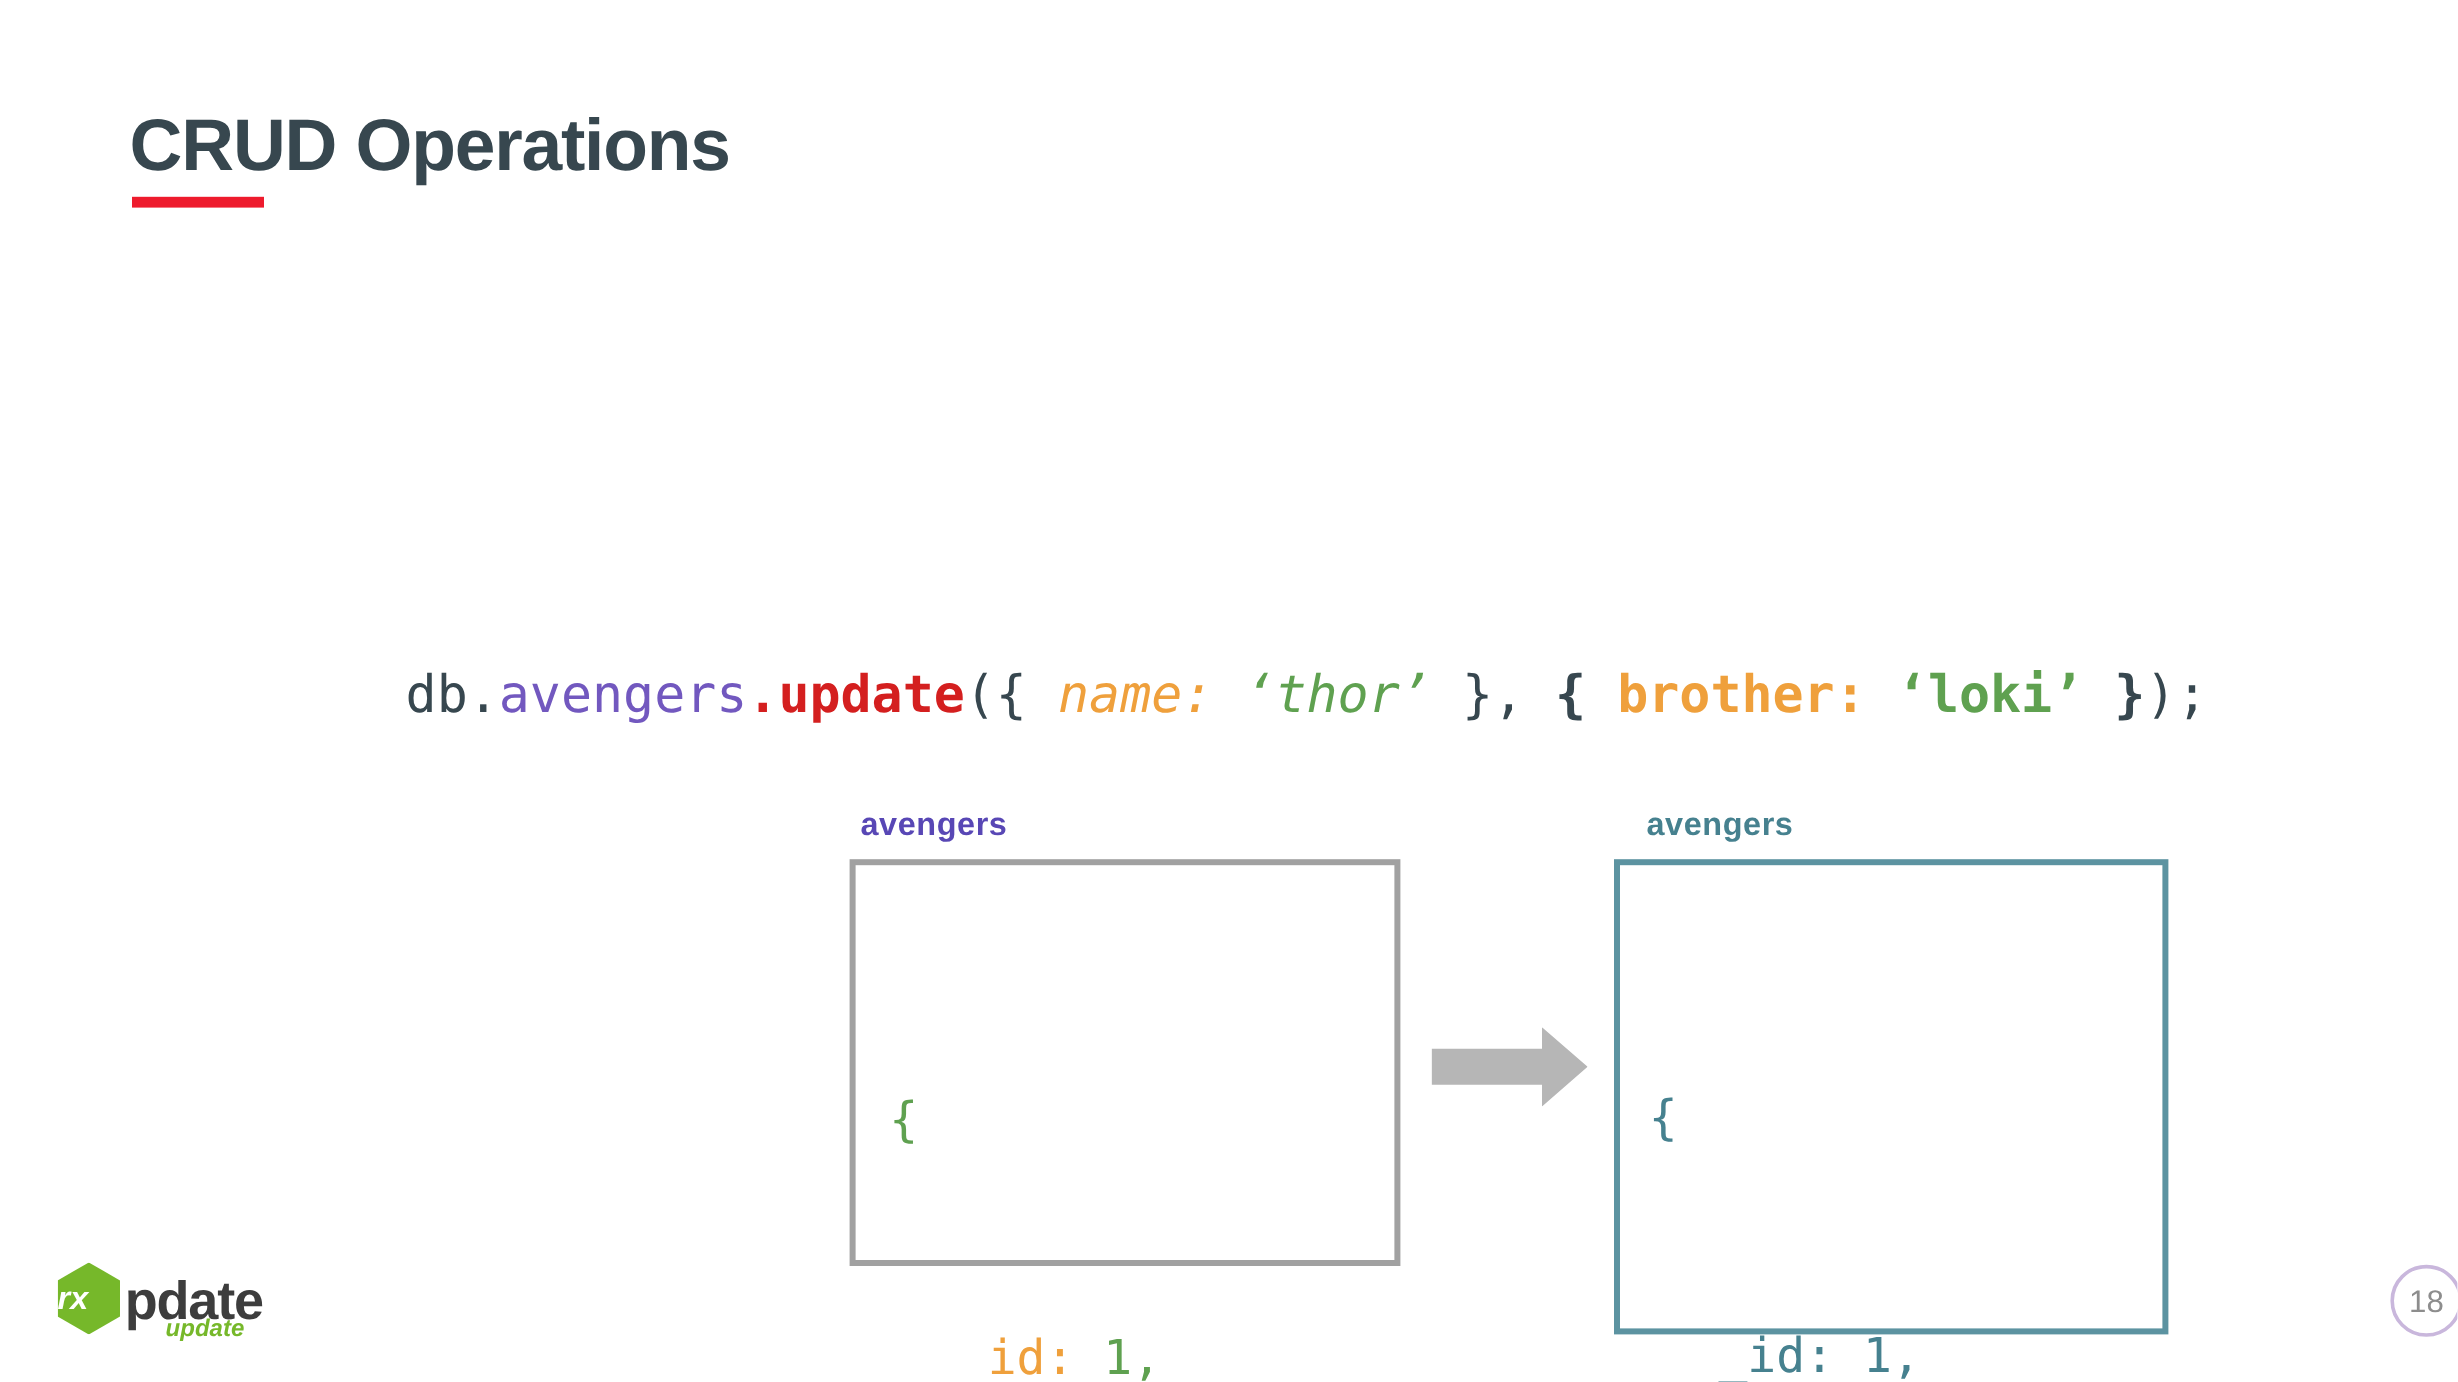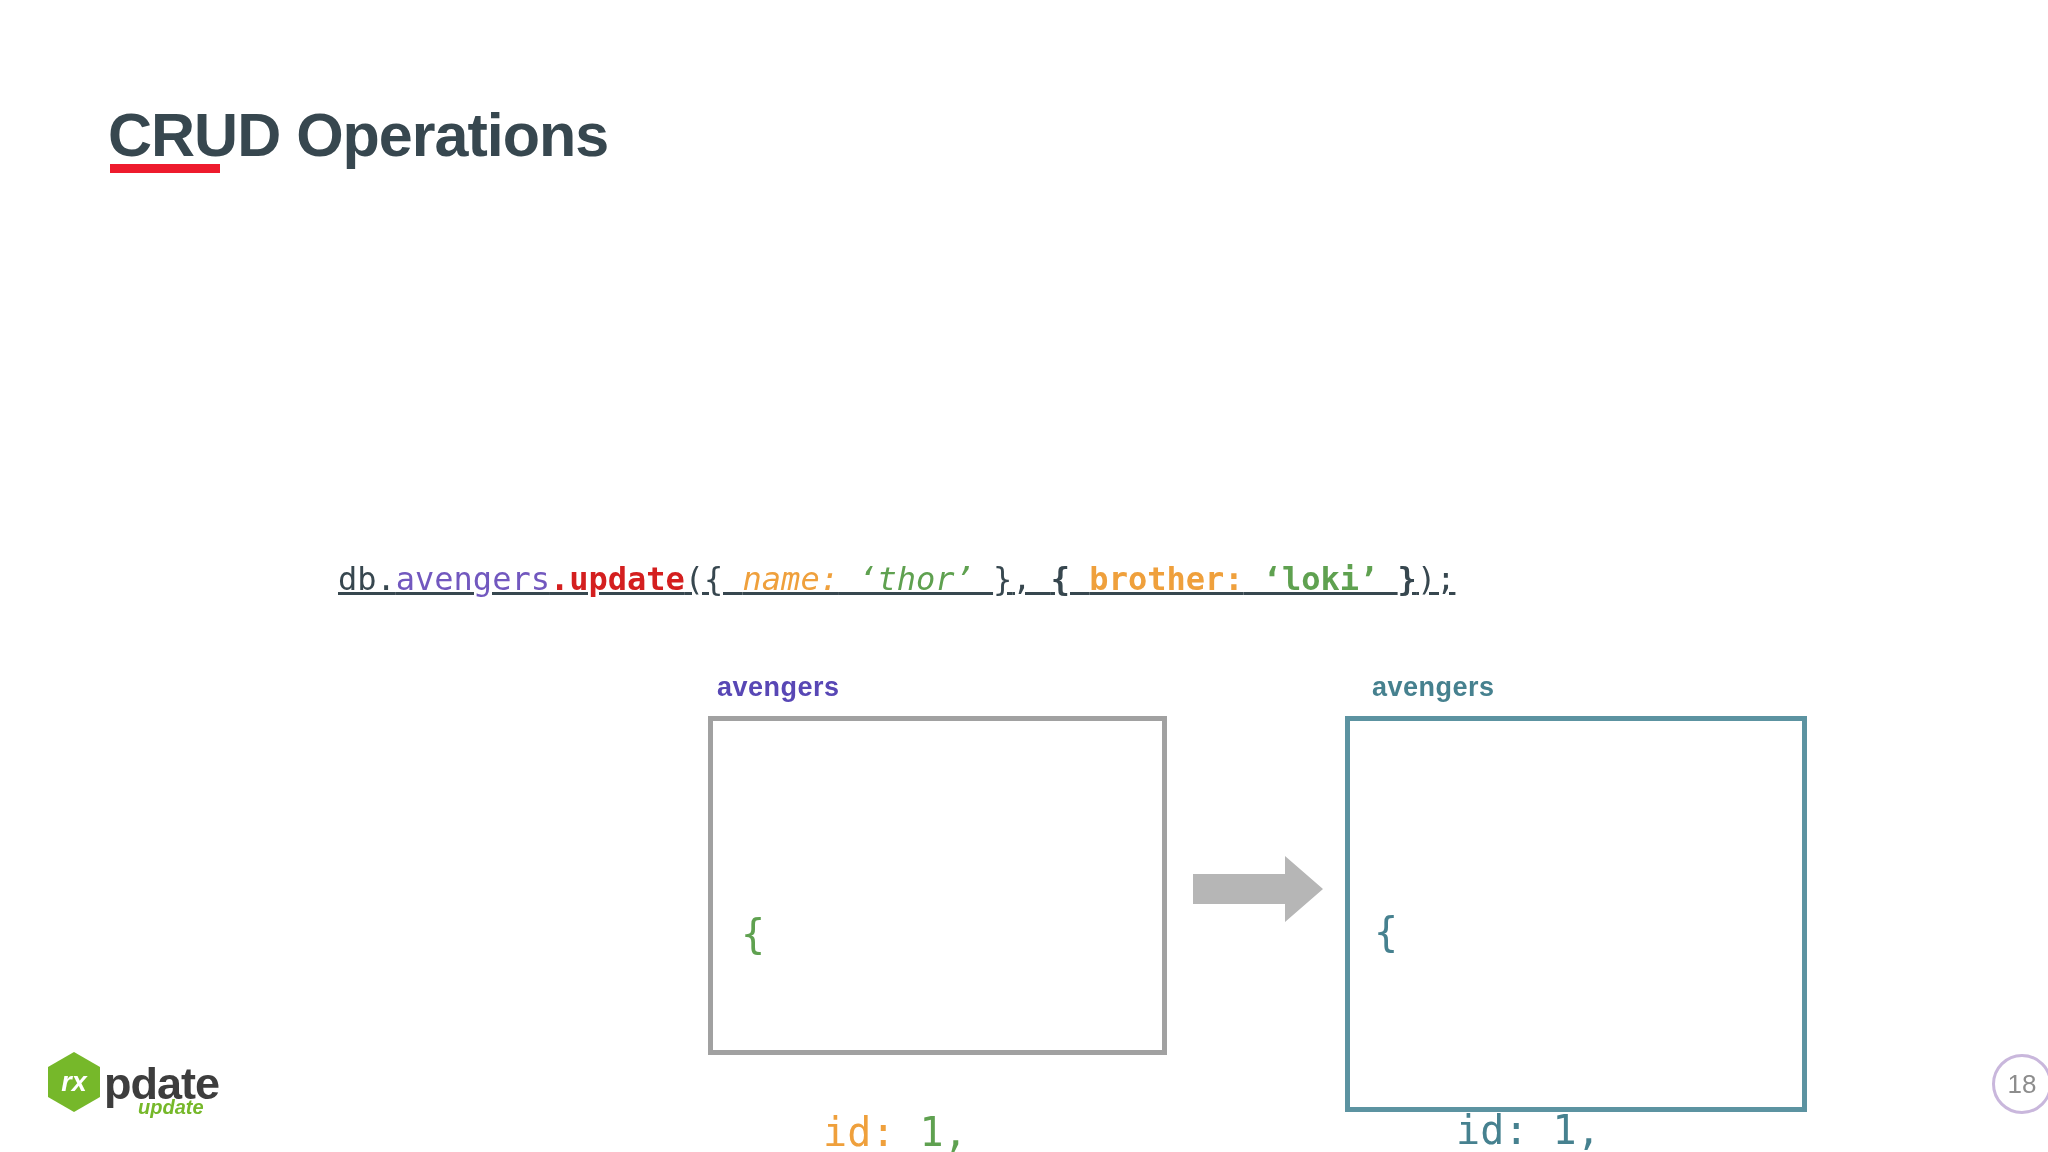--- a/index.html
+++ b/index.html
@@ -9,43 +9,42 @@
     font-family:"Liberation Sans", sans-serif;
   }
 
   
   .eyebrow {
     position:absolute; left:112px; top:66px;
     font-size:25px; letter-spacing:1px;
     color:var(--muted);
   }
   .title {
-    position:absolute; left:108px; top:100px; margin:0;
+    position:absolute; left:108px; top:86px; margin:0;
     font-size:61px; font-weight:bold; letter-spacing:-1px;
     color:var(--dark);
   }
   .red-bar {
     position:absolute; left:110px; top:164px;
     width:110px; height:9px; background:var(--red-accent);
   }
 
   
   .op-label {
     position:absolute; left:130px; top:360px;
     font-size:55px; font-style:italic; color:var(--dark);
   }
   .op-label b { font-weight:bold; }
 
   
   .code-line {
     position:absolute; left:338px; top:549px;
     font-family:"DejaVu Sans Mono", monospace;
-    font-size:32px; line-height:60px; white-space:pre;
+    font-size:43px; line-height:60px; white-space:pre;
     color:var(--dark);
-    text-decoration:underline;
   }
   .tk-dark   { color:var(--dark); }
   .tk-purple { color:var(--purple); }
   .tk-red    { color:var(--red); font-weight:bold; }
   .tk-orange { color:var(--orange); }
   .tk-green  { color:var(--green); }
   .it { font-style:italic; }
   .bd { font-weight:bold; }
 
   
@@ -80,21 +79,21 @@
     position:absolute; left:1193px; top:856px;
     width:130px; height:66px;
   }
 
   
   .logo { position:absolute; left:48px; top:1050px; width:250px; height:70px; }
   .hex {
     position:absolute; left:0; top:2px; width:52px; height:60px;
     background:var(--logo-green);
     clip-path:polygon(50% 0%, 100% 25%, 100% 75%, 50% 100%, 0% 75%, 0% 25%);
-    display:flex; align-items:center; justify-content:center;
+    display:flex; align-items:center; justify-content:flex-start;
     color:#ffffff; font-size:27px; font-weight:bold; font-style:italic;
   }
   .logo-name {
     position:absolute; left:56px; top:8px;
     font-size:45px; font-weight:bold; letter-spacing:-1px;
     color:var(--logo-dark);
   }
   .logo-sub {
     position:absolute; left:90px; top:46px;
     font-size:20px; font-weight:bold; font-style:italic;

